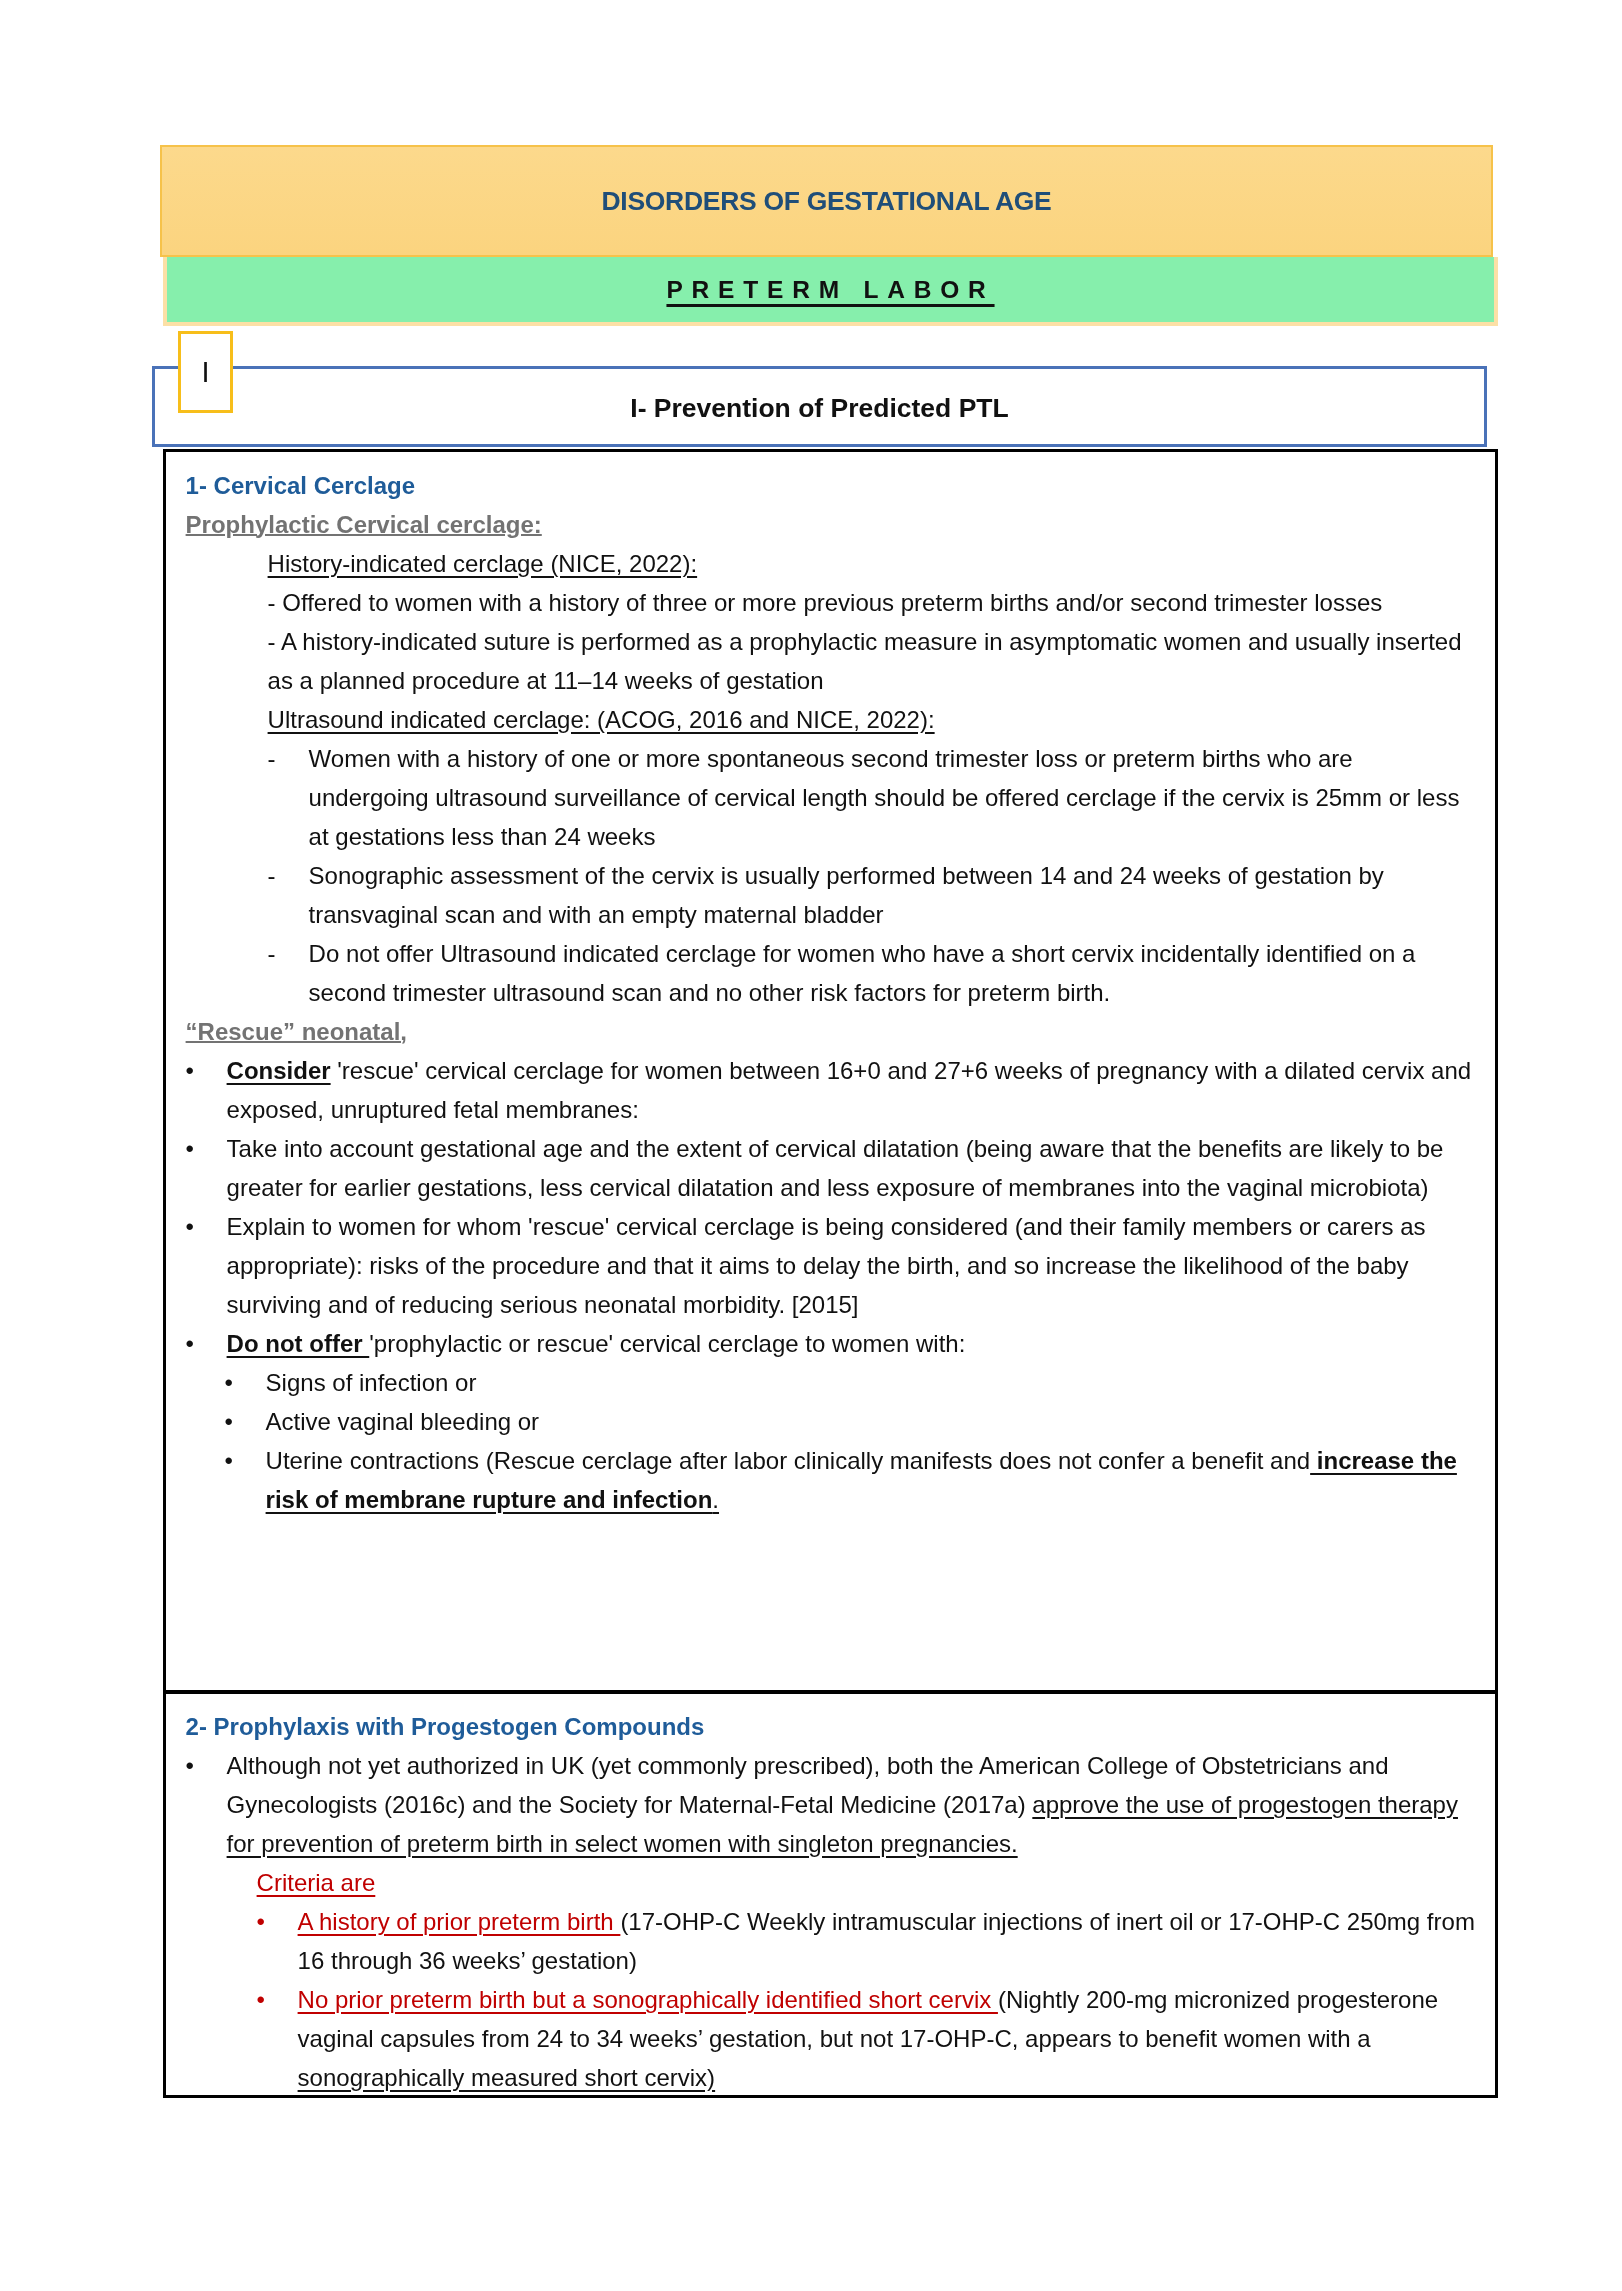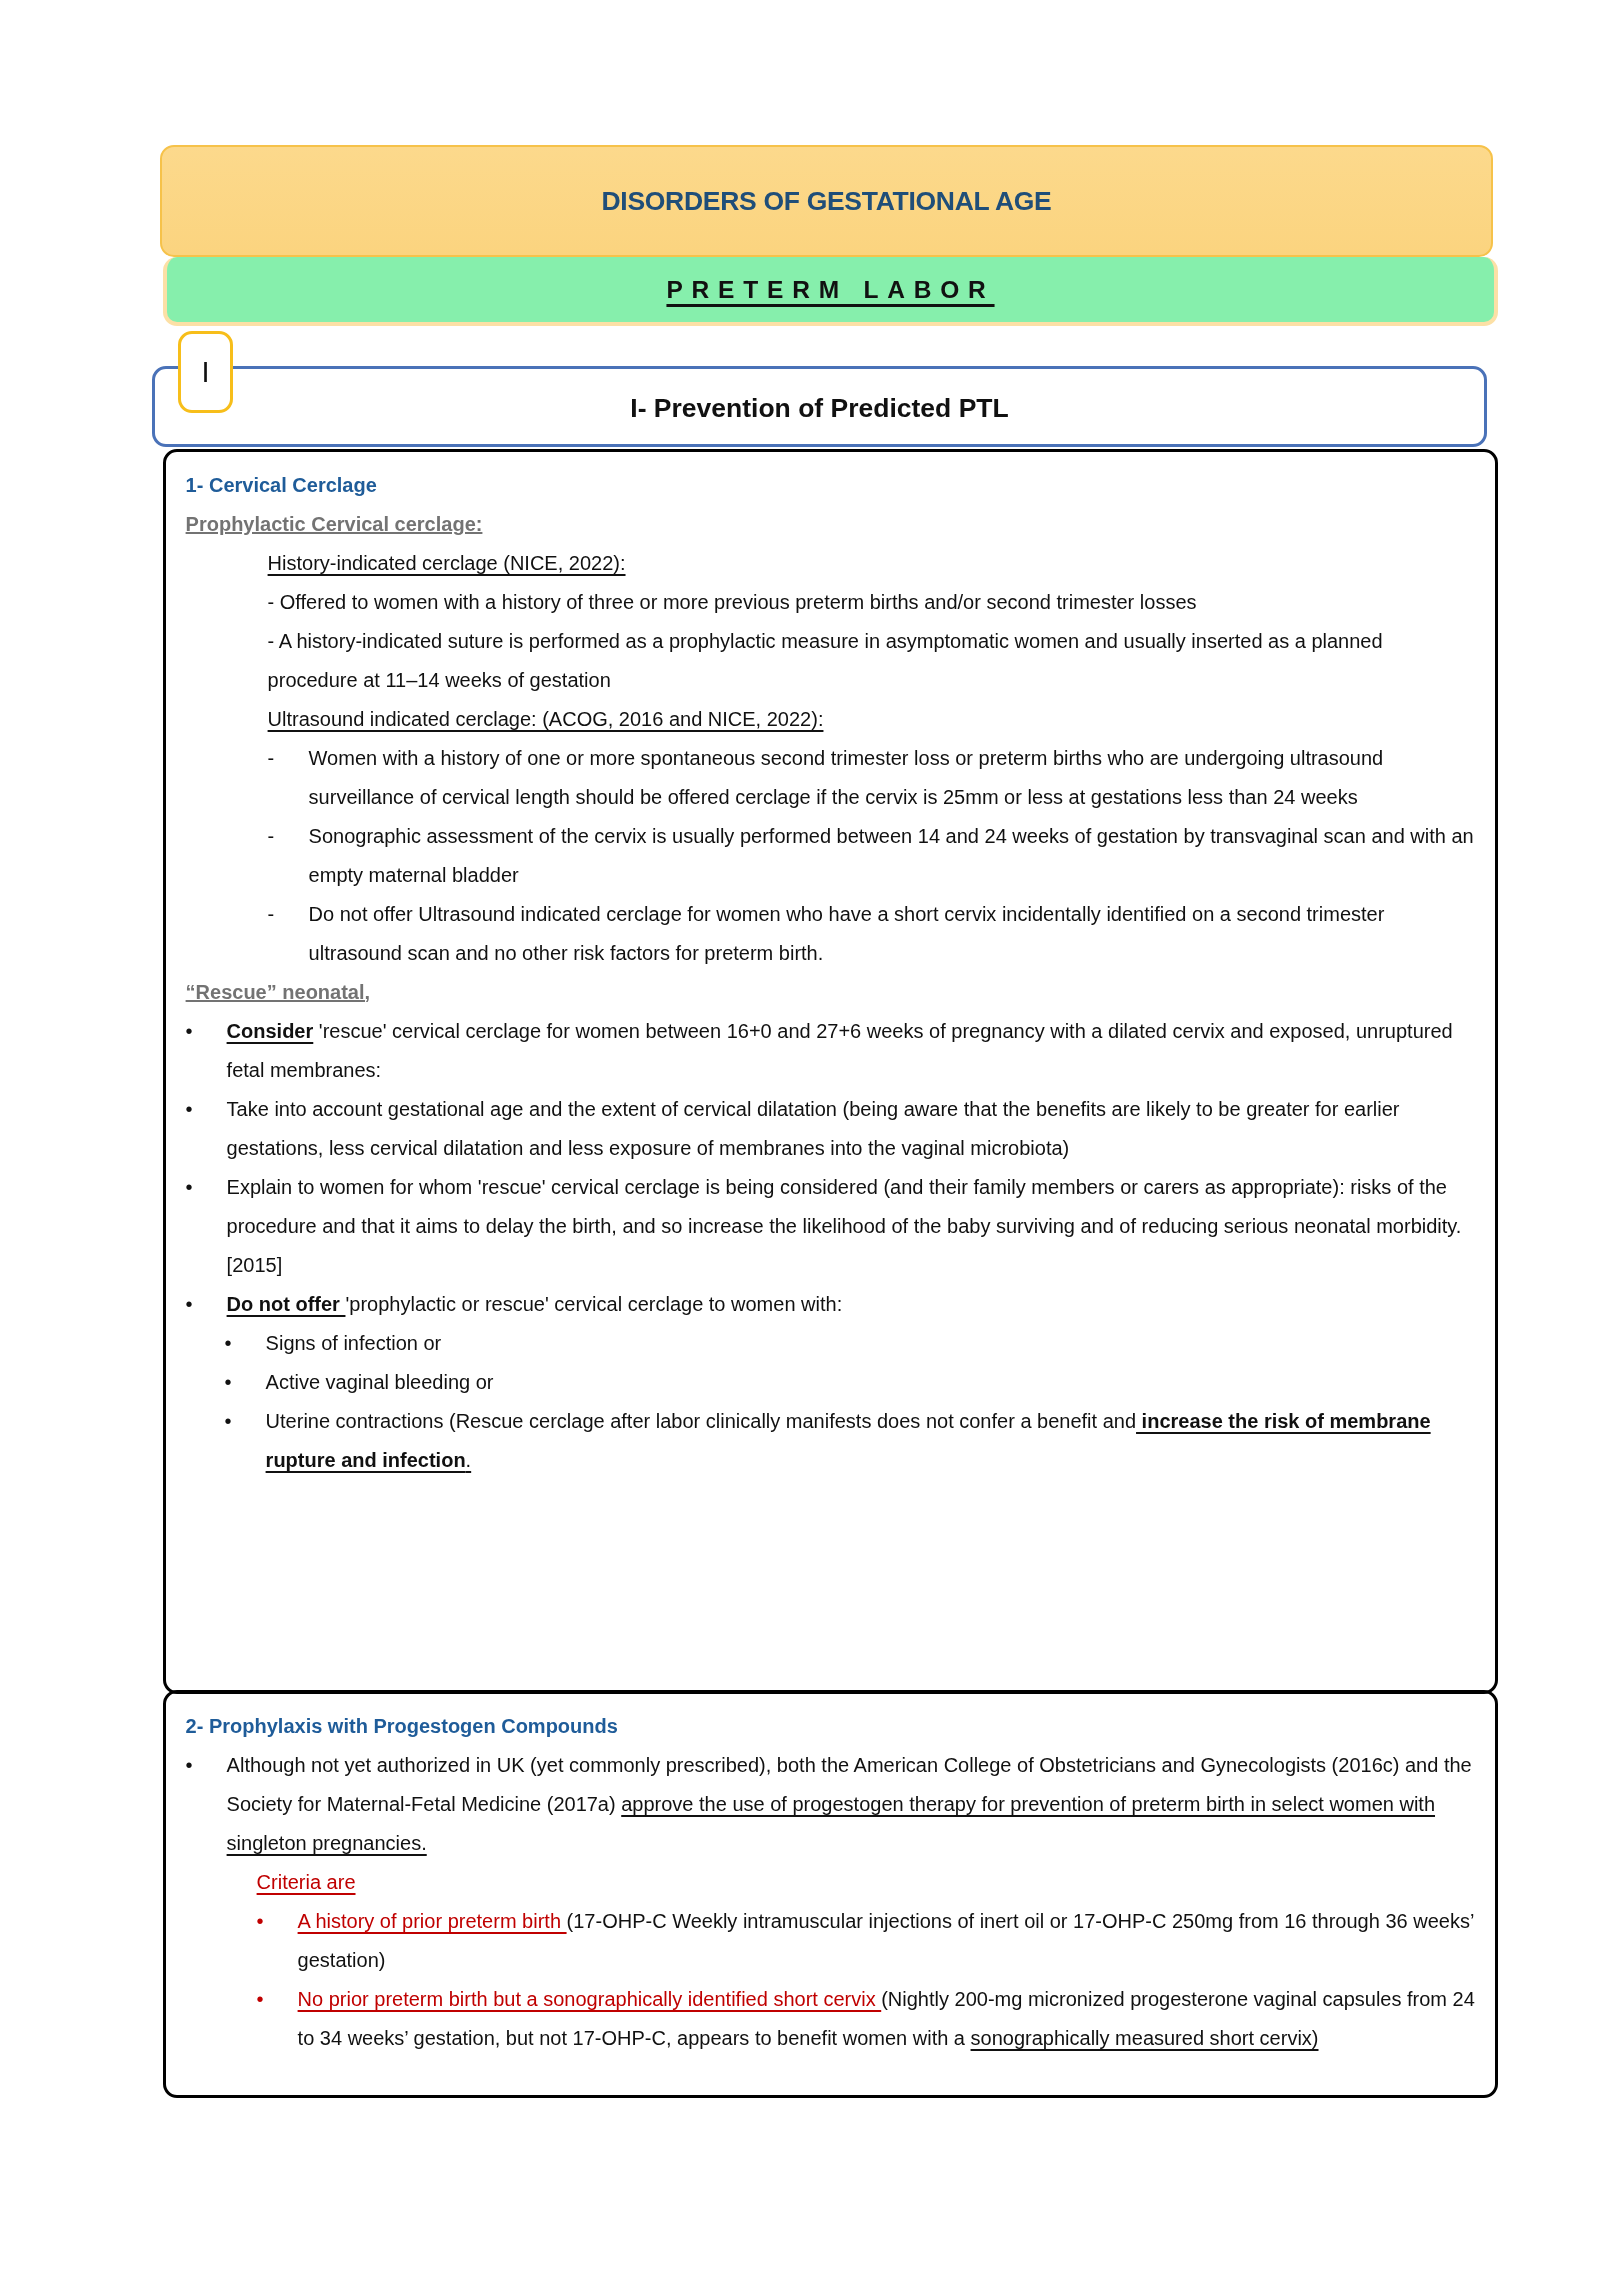--- a/index.html
+++ b/index.html
@@ -1,36 +1,36 @@
 <!DOCTYPE html>
 <html><head>
 <meta charset="utf-8">
 <style>
   html, body { margin: 0; padding: 0; background: #ffffff; }
   body { width: 1622px; height: 2292px; position: relative; overflow: hidden;
          font-family: "Liberation Sans", sans-serif; color: #111; }
-  .abs { position: absolute; border-radius: 14px; }
+  .abs { position: absolute; }
   .title-band { left: 160px; top: 145px; width: 1333px; height: 112px;
       background: linear-gradient(#fcd98c, #fbd47f); border: 2px solid #f6c24a; box-sizing: border-box;
       display: flex; align-items: center; justify-content: center; }
   .title-text { color: #1f4e79; font-weight: bold; font-size: 26.5px; letter-spacing: -0.3px; }
   .sub-band { left: 163px; top: 257px; width: 1335px; height: 69px; background: #86efac;
       border: 4.9px solid #fce0a6; border-top: none; box-sizing: border-box;
       display: flex; align-items: center; justify-content: center; }
   .sub-text { font-weight: bold; font-size: 24.5px; letter-spacing: 8.8px; text-decoration: underline;
       text-decoration-thickness: 2.9px; text-underline-offset: 5.9px; color: #111; }
   .section-box { left: 152px; top: 366px; width: 1335px; height: 81px;
       border: 3.9px solid #4a72b8; box-sizing: border-box;
       display: flex; align-items: center; justify-content: center; padding-top: 3.9px; }
   .section-title { font-weight: bold; font-size: 26.5px; }
   .num-badge { left: 178px; top: 331px; width: 55px; height: 82px; background: #fff;
       border: 3.9px solid #f7be1a; box-sizing: border-box; z-index: 2;
       display: flex; align-items: flex-start; justify-content: center; padding-top: 21.6px; font-size: 29px; }
   .content-box { left: 163px; width: 1335px; border: 3.9px solid #000; box-sizing: border-box;
-      padding: 13.7px 0 0 19.6px; font-size: 20px; line-height: 39px; }
+      padding: 13.7px 0 0 19.6px; font-size: 24px; line-height: 39px; }
   .box1 { top: 449px; height: 1245px; }
   .box2 { top: 1690px; height: 408px; }
   .h-blue { color: #1f5c99; font-weight: bold; }
   .h-orange { color: #737373; font-weight: bold; text-decoration: underline; text-decoration-thickness: 2px; }
   .ul { text-decoration: underline; text-decoration-thickness: 2px; text-underline-offset: 3.9px; text-align: right; }
   .b { font-weight: bold; margin-top: 31px; }
   .red { color: #c00000; }
   .ind1 { padding-left: 82px; padding-right: 19.6px; }
   .dash-item { display: flex; padding-left: 82px; padding-right: 19.6px; }
   .dash-item .mark { width: 41px; flex: none; }

